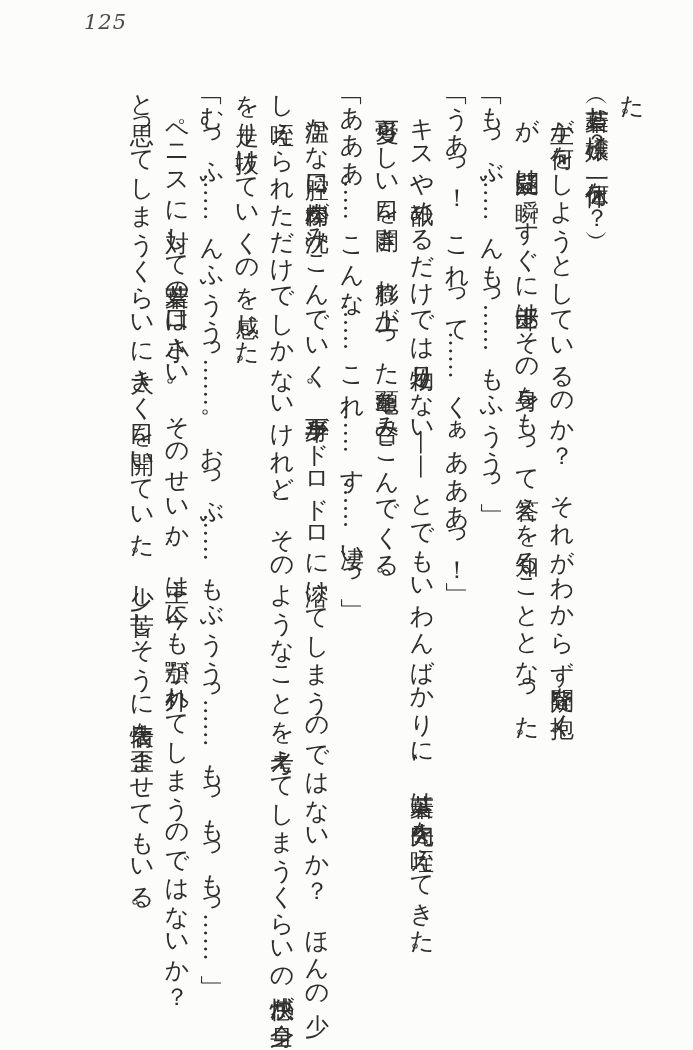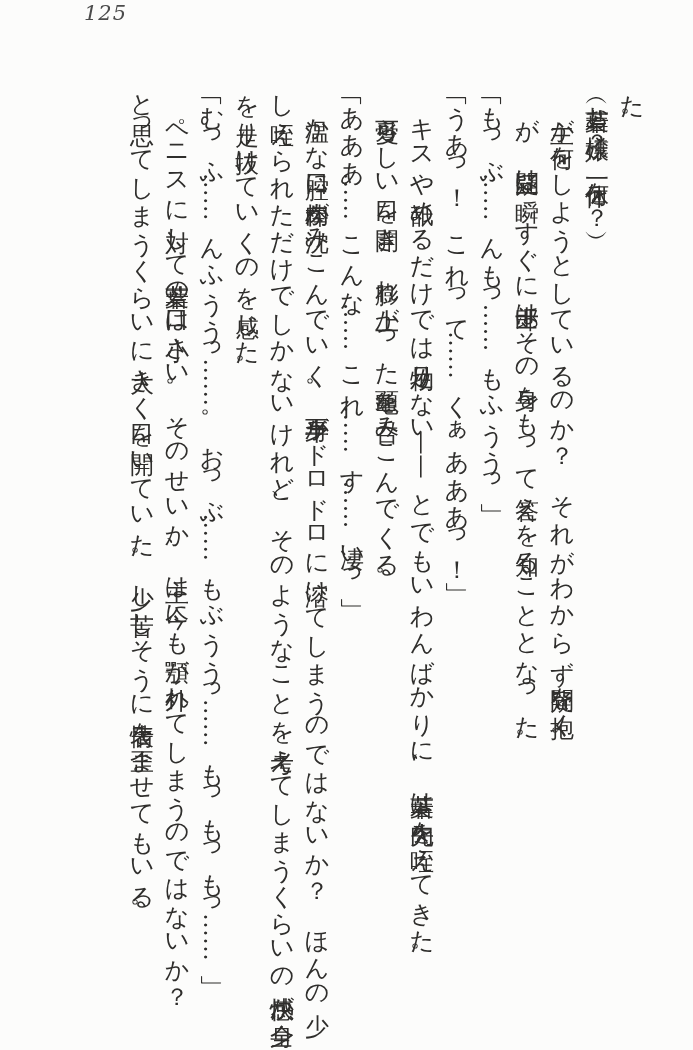--- a/index.html
+++ b/index.html
@@ -14,21 +14,21 @@
     font-family: "DejaVu Serif", "Liberation Serif", serif;
   }
   .page {
     position: absolute;
     inset: 0;
     background: var(--paper, #fcfcfb);
   }
   .page-number {
     position: absolute;
     left: 84px;
-    top: 1px;
+    top: 10px;
     font-style: italic;
     font-size: 21px;
     letter-spacing: 1px;
     color: #4b4b4b;
   }
   .text-block {
     position: absolute;
     top: 78px;
     right: 44px;
     height: 934px;

